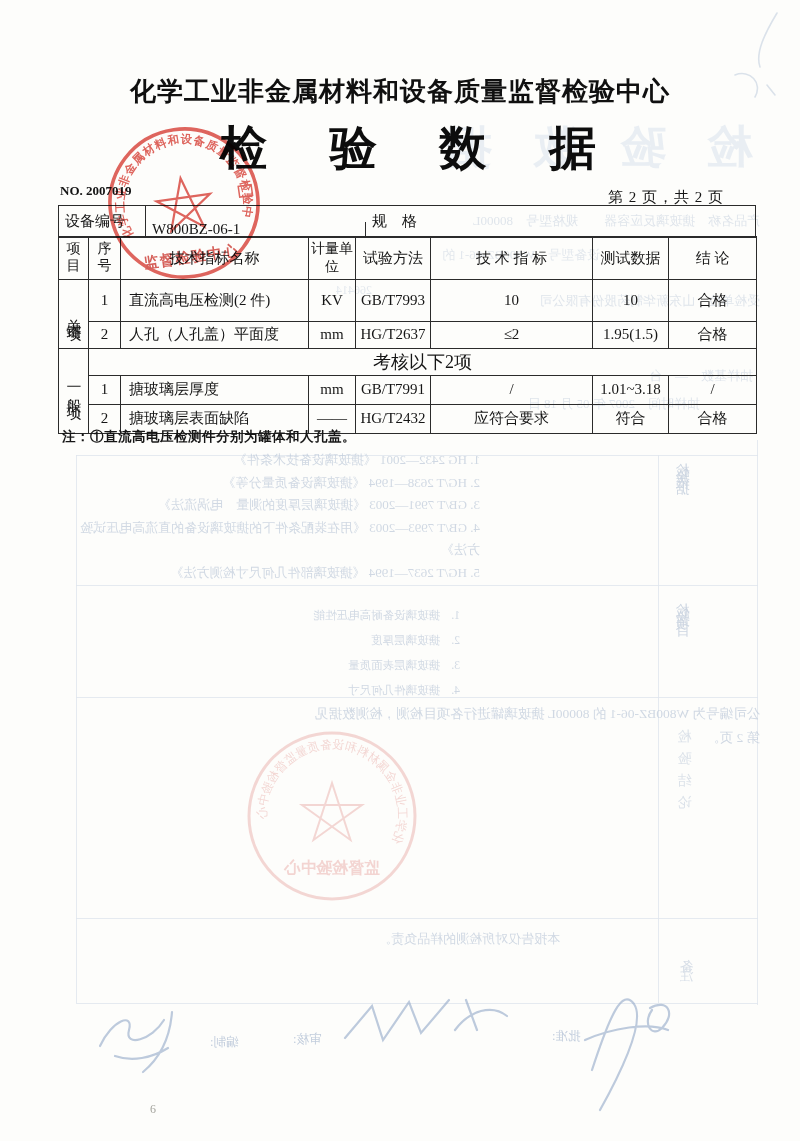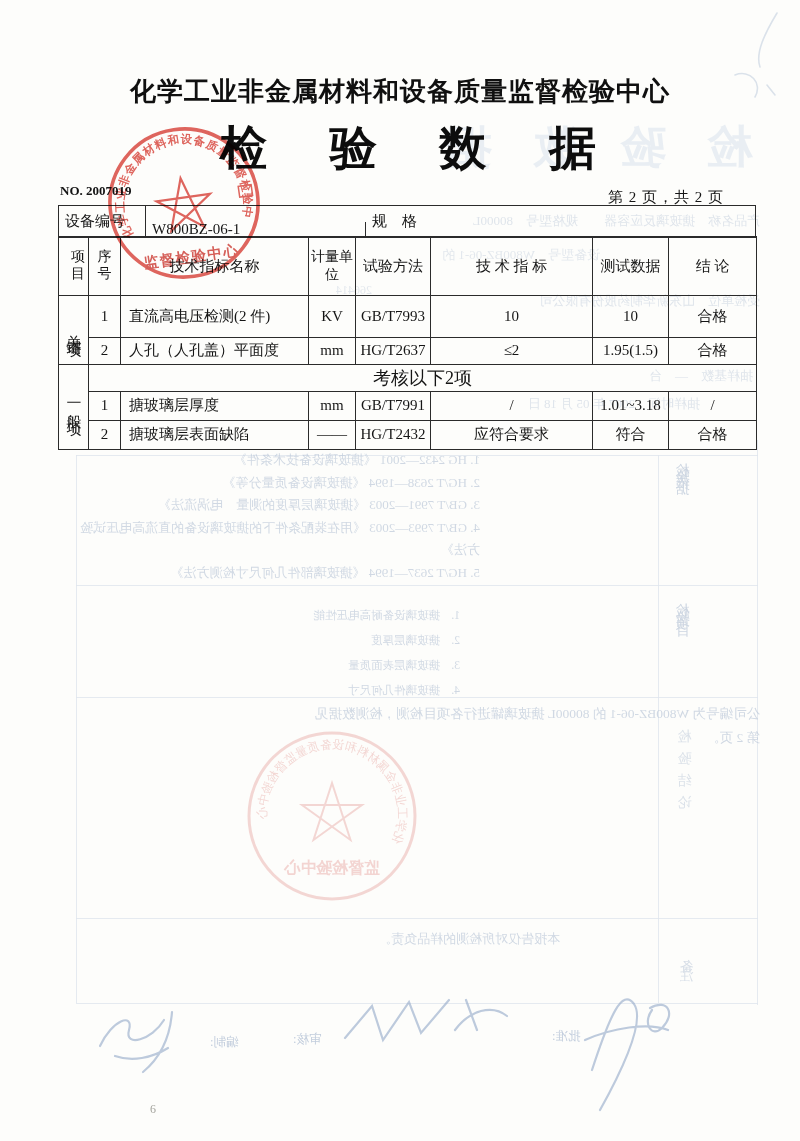--- a/index.html
+++ b/index.html
@@ -163,21 +163,21 @@
           <col style="width:32px">
           <col style="width:188px">
           <col style="width:47px">
         <col style="width:75px">
           <col style="width:162px">
           <col style="width:76px">
           <col style="width:88px">
       </colgroup>
       <tbody>
           <tr style="height:35px;">
-        <td class="hdr" style="font-size:14px;line-height:1.2;padding:12px;">项目</td>
+        <td class="hdr" style="font-size:14px;line-height:1.2;padding:4px;">项目</td>
         <td class="hdr" style="font-size:14px;line-height:1.2;padding:4px;">序号</td>
         <td class="hdr">技术指标名称</td>
         <td class="hdr unit-hdr">计量单位</td>
         <td class="hdr">试验方法</td>
         <td class="hdr">技 术 指 标</td>
         <td class="hdr">测试数据</td>
         <td class="hdr">结 论</td>
       </tr>
       <tr style="height:42px;">
         <td class="vert" rowspan="2">关键项</td>
@@ -217,20 +217,21 @@
         <td>——</td>
         <td>HG/T2432</td>
         <td>应符合要求</td>
         <td>符合</td>
         <td>合格</td>
       </tr>
     </tbody>
       </table>
   </div>
 
+  <div class="note">注：①直流高电压检测件分别为罐体和人孔盖。</div>
 
   <svg class="seal" style="top:122px;left:104px;transform:rotate(-8deg);mix-blend-mode:multiply;" width="160" height="162" viewBox="0 0 160 162">
     <g opacity=".82">
       <circle cx="80" cy="81" r="74" fill="none" stroke="#d9453c" stroke-width="3.6"></circle>
       <defs>
           <path id="farc" d="M 25.6,106.4 A 60,60 0 1 1 134.4,106.4"></path>
         </defs>
       <text font-size="11.5" fill="#d9453c" font-weight="bold" font-family="Liberation Sans, sans-serif" letter-spacing="1">
         <textPath href="#farc">化学工业非金属材料和设备质量监督检验中心</textPath>
       </text>

